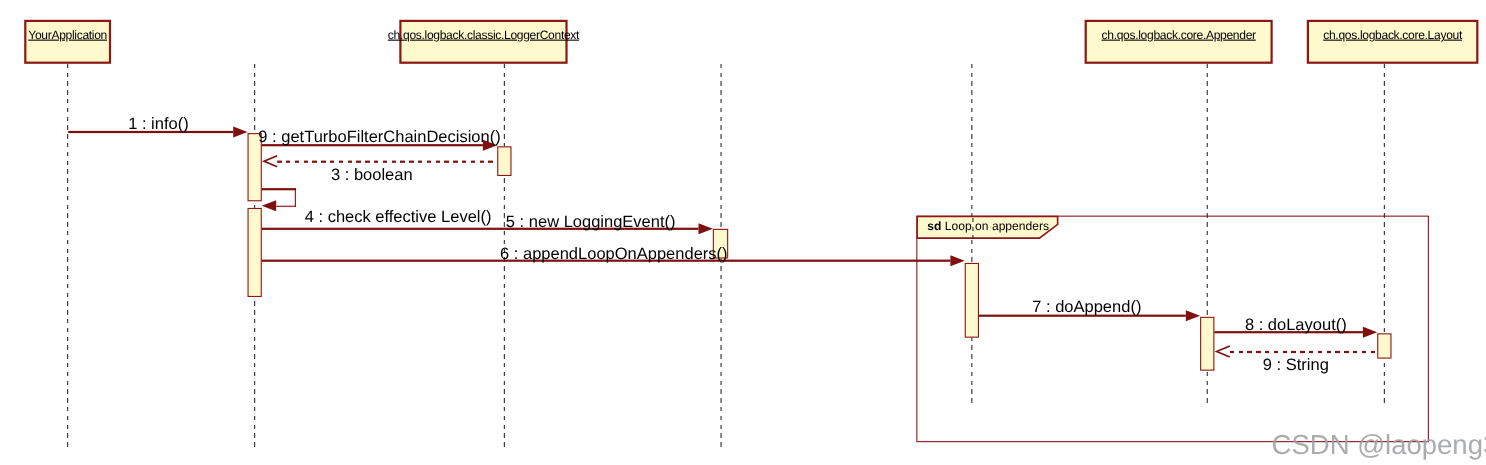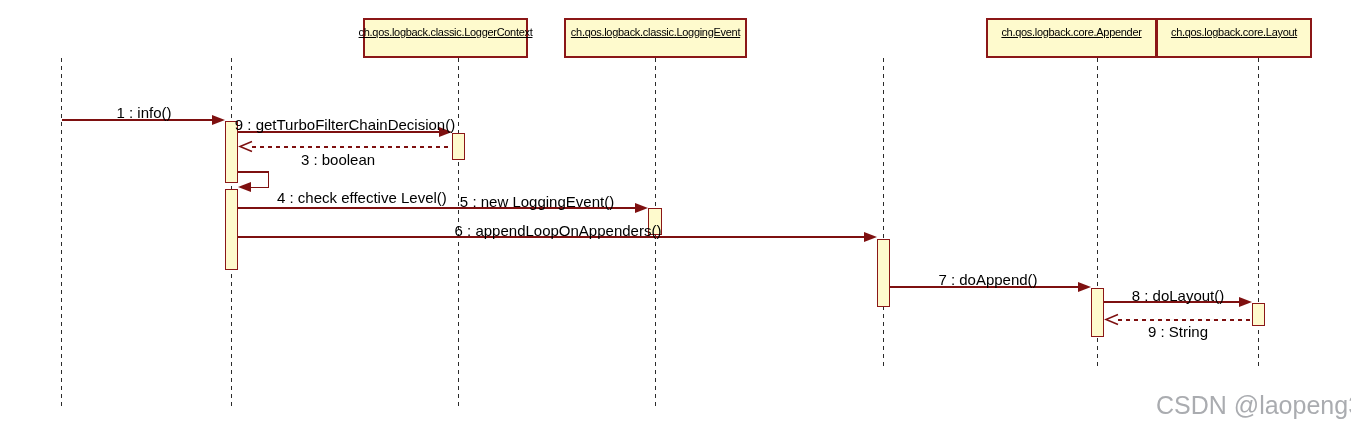--- a/index.html
+++ b/index.html
@@ -90,20 +90,27 @@
 <div id="canvas">
 
   <div class="life" style="left:61px;height:352px"></div>
   <div class="life" style="left:231px;height:352px"></div>
   <div class="life" style="left:458px;height:352px"></div>
   <div class="life" style="left:655px;height:352px"></div>
   <div class="life" style="left:883px;height:312px"></div>
   <div class="life" style="left:1097px;height:312px"></div>
   <div class="life" style="left:1258px;height:312px"></div>
 
+  <div class="frame">
+    <svg class="frame-label" width="130" height="22" viewBox="0 0 130 22">
+      <path d="M0.75,0.75 H128.5 V8 L112,20.5 H0.75 Z" fill="#FEFACD" stroke="#8B1717" stroke-width="1.5"></path>
+    </svg>
+    <div class="frame-label-text"><b>sd</b>&nbsp;<span>Loop on appenders</span></div>
+    <div class="label-dash"></div>
+  </div>
 
   <div class="act" style="left:225px;top:121px;height:62px"></div>
   <div class="act" style="left:225px;top:189px;height:81px"></div>
   <div class="act" style="left:452px;top:133px;height:27px"></div>
   <div class="act" style="left:648px;top:208px;height:27px;width:14px"></div>
   <div class="act" style="left:877px;top:239px;height:68px"></div>
   <div class="act" style="left:1091px;top:288px;height:49px"></div>
   <div class="act" style="left:1252px;top:303px;height:23px"></div>
 
   <div class="mline" style="left:62px;top:119px;width:150px"></div>
@@ -141,28 +148,28 @@
   <div class="mline" style="left:1104px;top:301px;width:135px"></div>
   <div class="arrR" style="left:1239px;top:297px"></div>
   <div class="mlabel" style="left:1178px;top:287px">8 : doLayout()</div>
 
   <div class="mline dash" style="left:1118px;top:319px;width:134px"></div>
   <svg class="openArr" style="left:1104px;top:313px" width="15" height="13">
     <path d="M14,1.5 L2,6.5 L14,11.5" stroke="#7E1010" stroke-width="1.5" fill="none"></path>
   </svg>
   <div class="mlabel" style="left:1178px;top:323px">9 : String</div>
 
-  <div class="head" style="left:363px;width:165px">
+  <div class="head" style="left:22px;width:79px">
+      <span>YourApplication</span>
+    </div>
+  <div class="head" style="left:363px;width:153px">
       <span>ch.qos.logback.classic.LoggerContext</span>
-    </div>
-  <div class="head" style="left:564px;width:183px">
-      <span>ch.qos.logback.classic.LoggingEvent</span>
     </div>
   <div class="head" style="left:986px;width:171px">
       <span>ch.qos.logback.core.Appender</span>
     </div>
-  <div class="head" style="left:1156px;width:156px">
+  <div class="head" style="left:1188px;width:156px">
       <span>ch.qos.logback.core.Layout</span>
     </div>
 
   <div class="watermark">CSDN @laopeng301</div>
 
 </div>
 
 </body></html>

